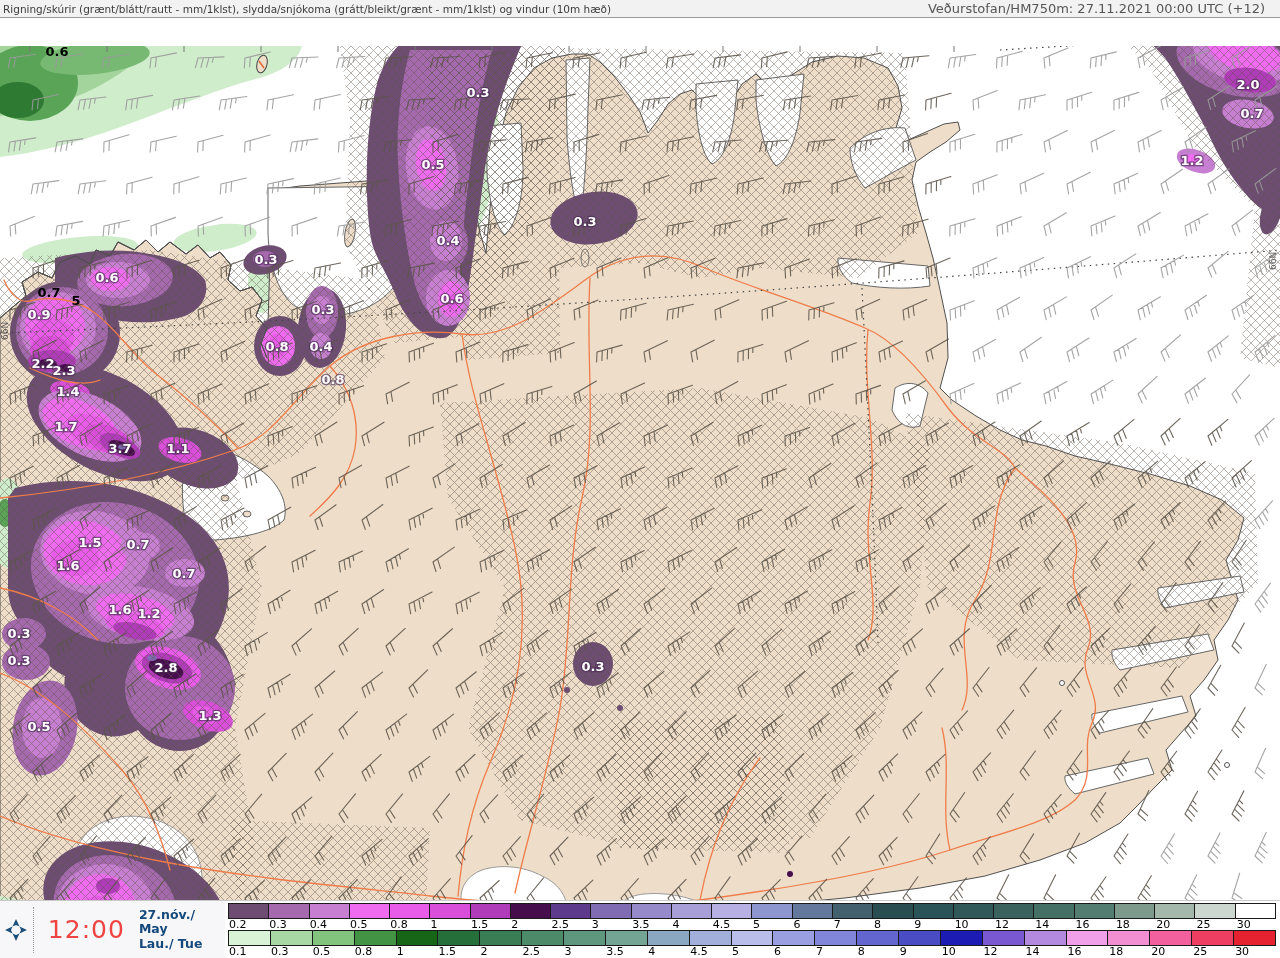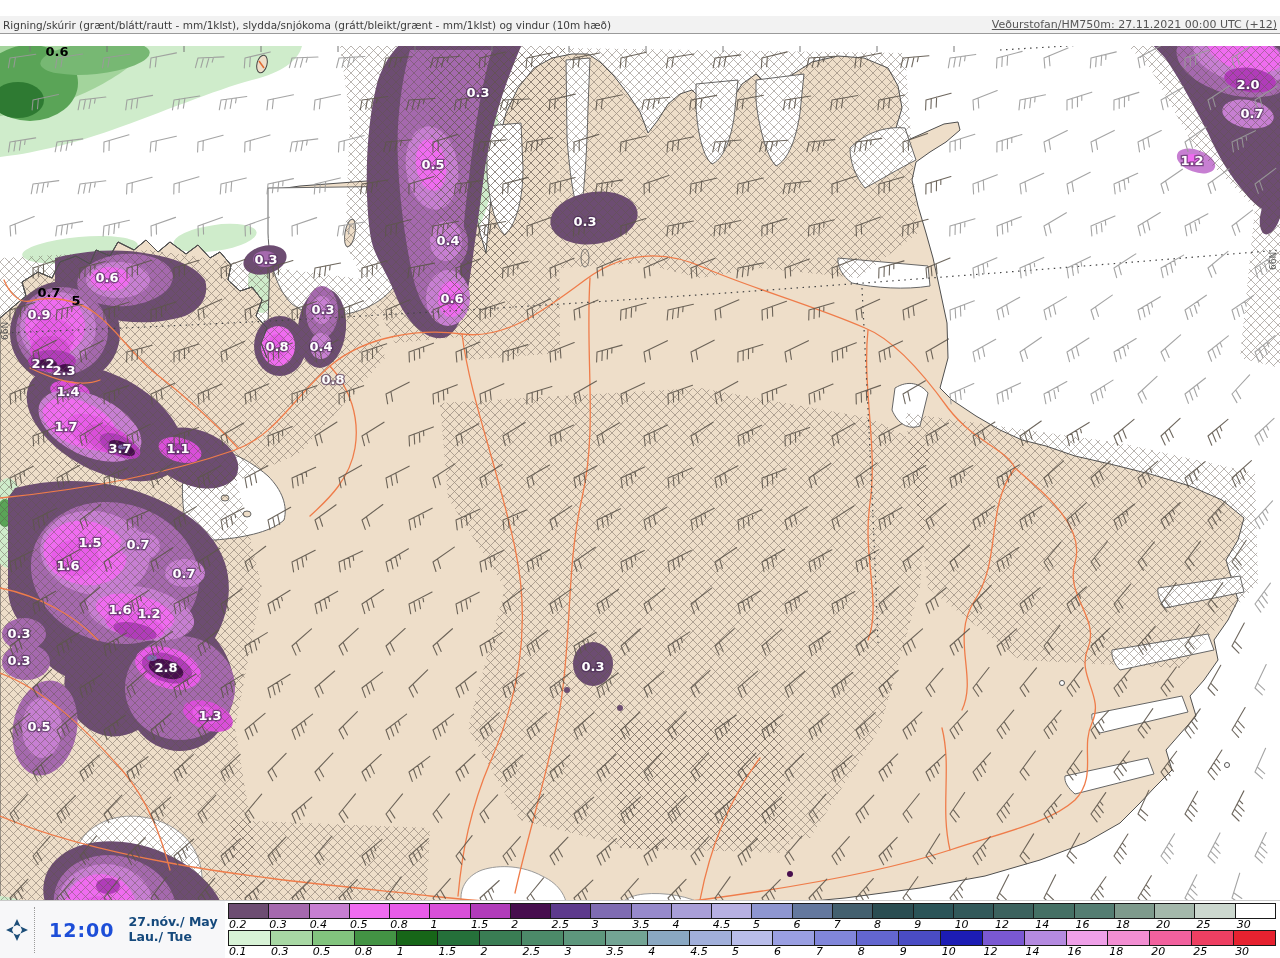--- a/index.html
+++ b/index.html
@@ -1,34 +1,34 @@
 <!DOCTYPE html>
 <html><head>
 <meta charset="utf-8">
 <style>
   html,body{margin:0;padding:0;background:#fff;}
   #app{position:relative;width:1280px;height:958px;overflow:hidden;
        font-family:"DejaVu Sans","Liberation Sans",sans-serif;background:#fff;}
   
-  #hdr{position:absolute;left:0;top:16px;width:1280px;height:18px;background:#f2f2f2;
+  #hdr{position:absolute;left:0;top:0;width:1280px;height:18px;background:#f2f2f2;
        border-bottom:1px solid #9a9a9a;box-sizing:border-box;display:flex;
        justify-content:space-between;align-items:center;z-index:30;gap:24px;}
   #hdr .lt{font-size:10.5px;color:#3c3c3c;padding-left:3px;white-space:nowrap;}
-  #hdr .rt{font-size:11px;color:#555;padding-right:3px;white-space:nowrap;text-decoration:underline;}
+  #hdr .rt{font-size:13px;color:#555;padding-right:15px;white-space:nowrap;}
   
   #mapwrap{position:absolute;left:0;top:0;width:1280px;height:958px;z-index:1;margin-top:28px;}
   
   #timepanel{position:absolute;left:0;top:900px;width:225px;height:58px;background:#f7f7f9;
        border-top:1px solid #c9c9c9;box-sizing:border-box;display:flex;align-items:center;z-index:40;}
   #timepanel .logo{width:34px;display:flex;justify-content:center;}
   #timepanel .sep{height:46px;border-left:1px dotted #9b9b9b;margin-right:8px;}
-  #timepanel .clock{font-size:19px;font-weight:bold;color:#1d4ed8;letter-spacing:1px;margin-left:6px;}
+  #timepanel .clock{font-size:25px;font-weight:normal;color:#ef4444;letter-spacing:1px;margin-left:6px;}
   #timepanel .date{margin-left:14px;font-size:12.5px;font-weight:bold;color:#15497c;line-height:1.15;}
   #legends{position:absolute;left:225px;top:900px;width:1055px;height:58px;background:#fff;
-       border-top:1px solid #c9c9c9;box-sizing:border-box;padding:2px 0 0 3px;z-index:40;font-style:italic;}
+       border-top:1px solid #c9c9c9;box-sizing:border-box;padding:2px 0 0 3px;z-index:40;}
   .scalebar{display:flex;width:1048px;height:16px;border:1px solid #1a1a1a;box-sizing:border-box;}
   .scalebar .cell{flex:1 1 0;border-right:1px solid #1a1a1a;}
   .scalebar .cell:last-child{border-right:none;}
   .scalelabels{display:flex;width:1048px;height:11px;}
   .scalelabels .lbl{flex:1 1 0;font-size:11px;color:#000;line-height:11px;padding-left:1px;
        white-space:nowrap;overflow:visible;}
   
   text.wlbl{fill:#fff;font-size:13px;font-weight:bold;stroke:rgba(74,44,84,.65);stroke-width:2.6px;
        paint-order:stroke;font-family:"DejaVu Sans","Liberation Sans",sans-serif;text-anchor:middle;}
   text.klbl{fill:#000;font-size:13px;font-weight:bold;

